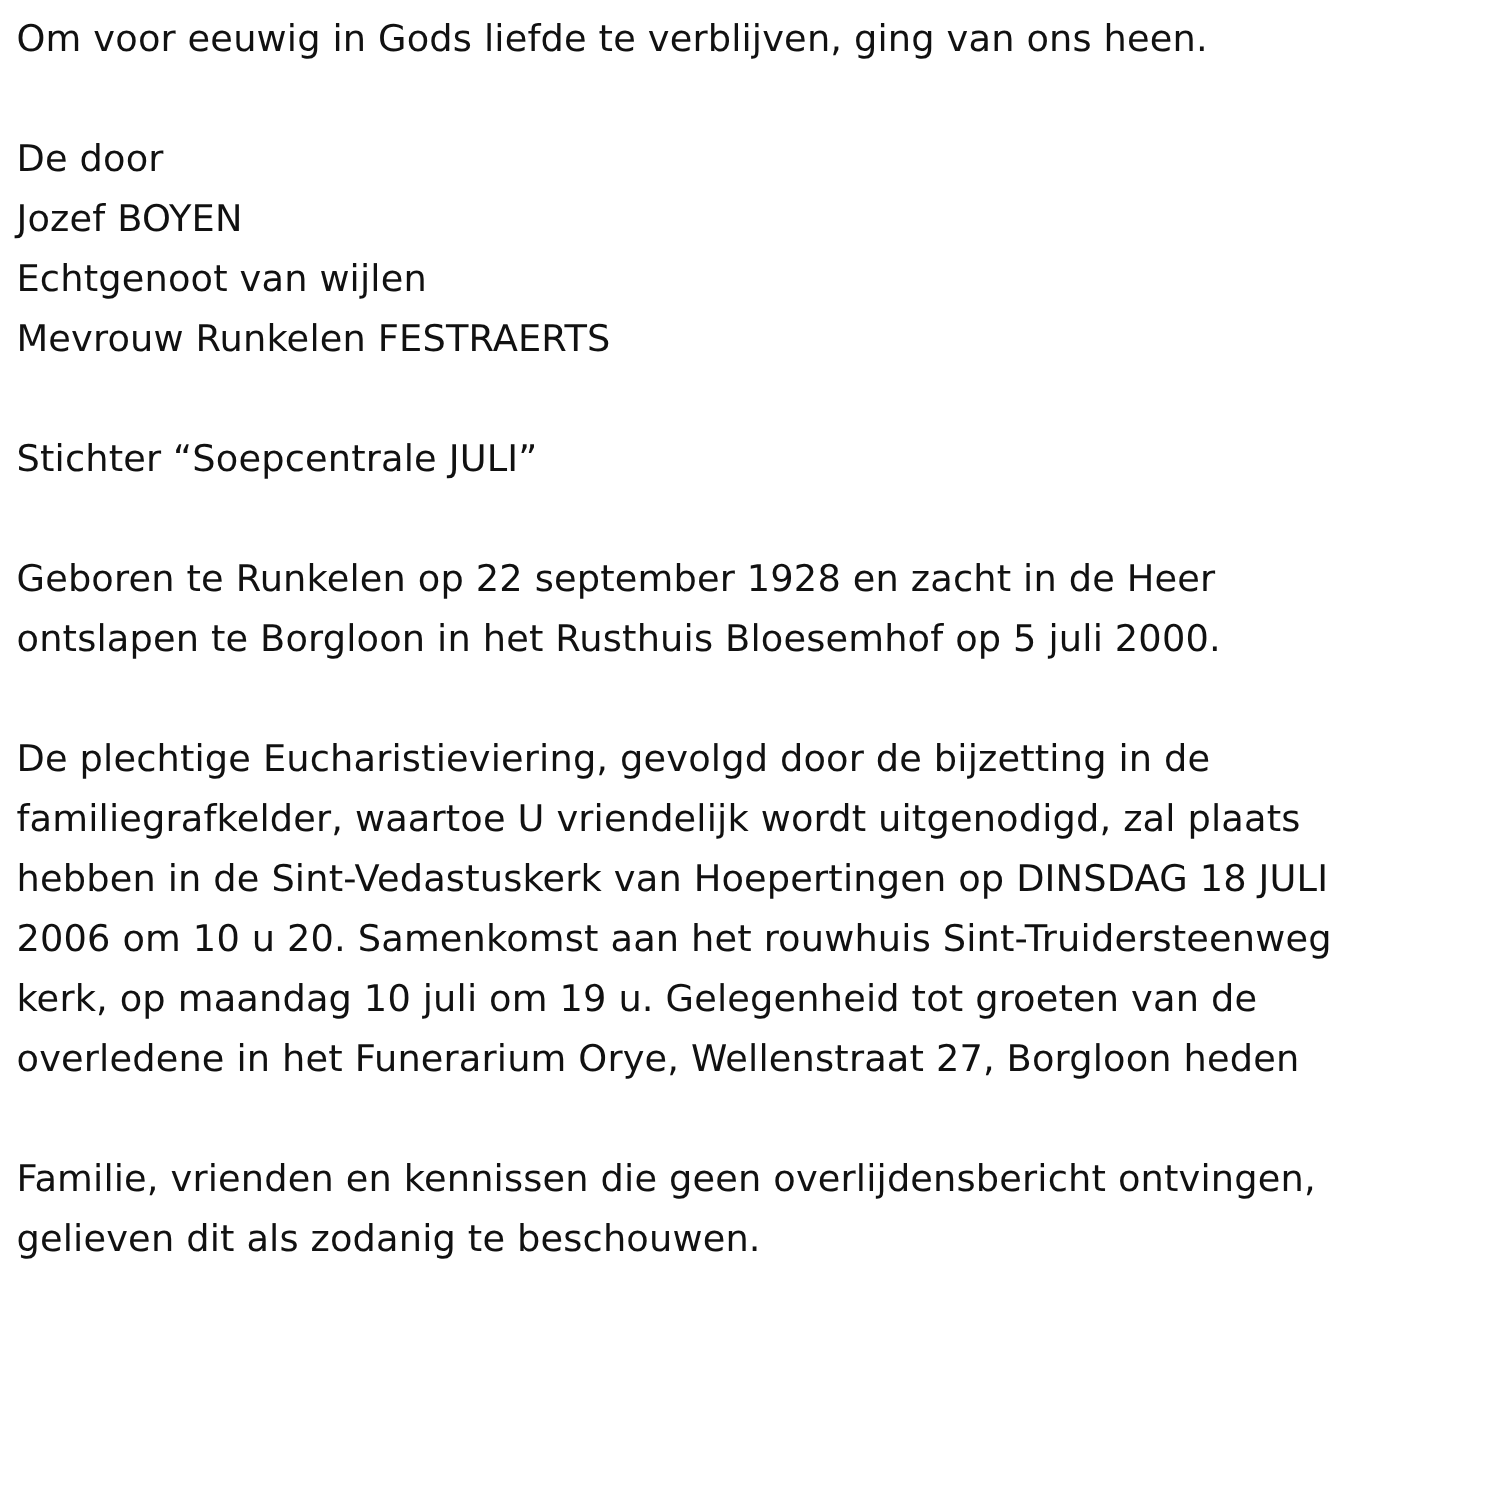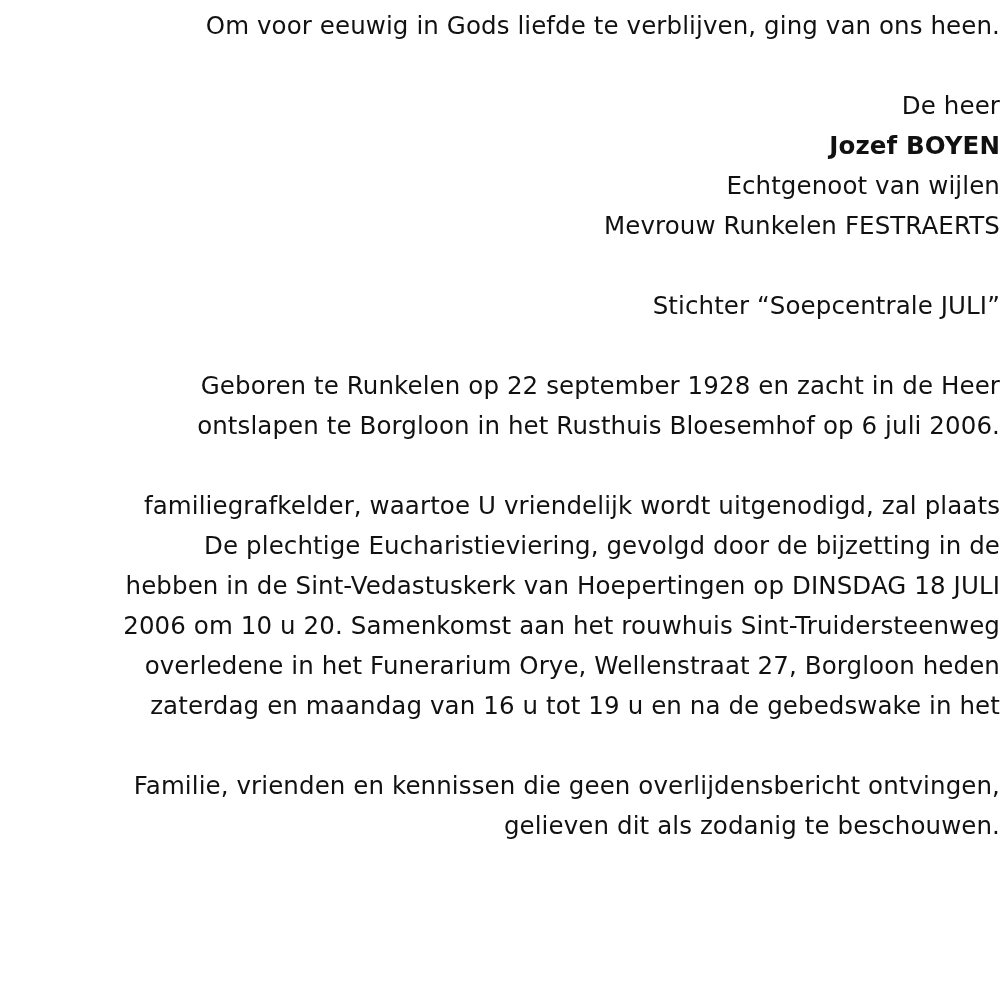--- a/index.html
+++ b/index.html
@@ -13,66 +13,65 @@
       overflow: hidden;
       font-family: "DejaVu Sans", "Liberation Sans", sans-serif;
       color: #111111;
     }
     .doc {
       position: relative;
       padding: 6px 0 0 11px;
       font-size: 24.5px;
       line-height: 40px;
       letter-spacing: 0.1px;
-      text-align: right;
     }
     .para {
       margin: 0 0 40px 0;
     }
     .line {
       display: block;
       white-space: nowrap;
     }
     .bold {
-      font-weight: bold;
+      font-weight: normal;
     }
     .tight { margin-bottom: 0; }
   </style>
 </head>
 <body>
 
 <div class="doc">
 
   <div class="para">
     <span class="line">Om voor eeuwig in Gods liefde te verblijven, ging van ons heen.</span>
   </div>
 
   <div class="para">
-    <span class="line">De heer</span>
+    <span class="line">De door</span>
     <span class="line bold">Jozef BOYEN</span>
     <span class="line">Echtgenoot van wijlen</span>
     <span class="line">Mevrouw Runkelen FESTRAERTS</span>
   </div>
 
   <div class="para">
     <span class="line">Stichter “Soepcentrale JULI”</span>
   </div>
 
   <div class="para">
     <span class="line">Geboren te Runkelen op 22 september 1928 en zacht in de Heer</span>
-    <span class="line">ontslapen te Borgloon in het Rusthuis Bloesemhof op 6 juli 2006.</span>
+    <span class="line">ontslapen te Borgloon in het Rusthuis Bloesemhof op 5 juli 2000.</span>
   </div>
 
   <div class="para">
+    <span class="line">De plechtige Eucharistieviering, gevolgd door de bijzetting in de</span>
     <span class="line">familiegrafkelder, waartoe U vriendelijk wordt uitgenodigd, zal plaats</span>
-    <span class="line">De plechtige Eucharistieviering, gevolgd door de bijzetting in de</span>
     <span class="line">hebben in de Sint-Vedastuskerk van Hoepertingen op DINSDAG 18 JULI</span>
     <span class="line">2006 om 10 u 20. Samenkomst aan het rouwhuis Sint-Truidersteenweg</span>
+    <span class="line">kerk, op maandag 10 juli om 19 u. Gelegenheid tot groeten van de</span>
     <span class="line">overledene in het Funerarium Orye, Wellenstraat 27, Borgloon heden</span>
-    <span class="line">zaterdag en maandag van 16 u tot 19 u en na de gebedswake in het</span>
   </div>
 
   <div class="para tight">
     <span class="line">Familie, vrienden en kennissen die geen overlijdensbericht ontvingen,</span>
     <span class="line">gelieven dit als zodanig te beschouwen.</span>
   </div>
 
 </div>
 
 </body></html>

